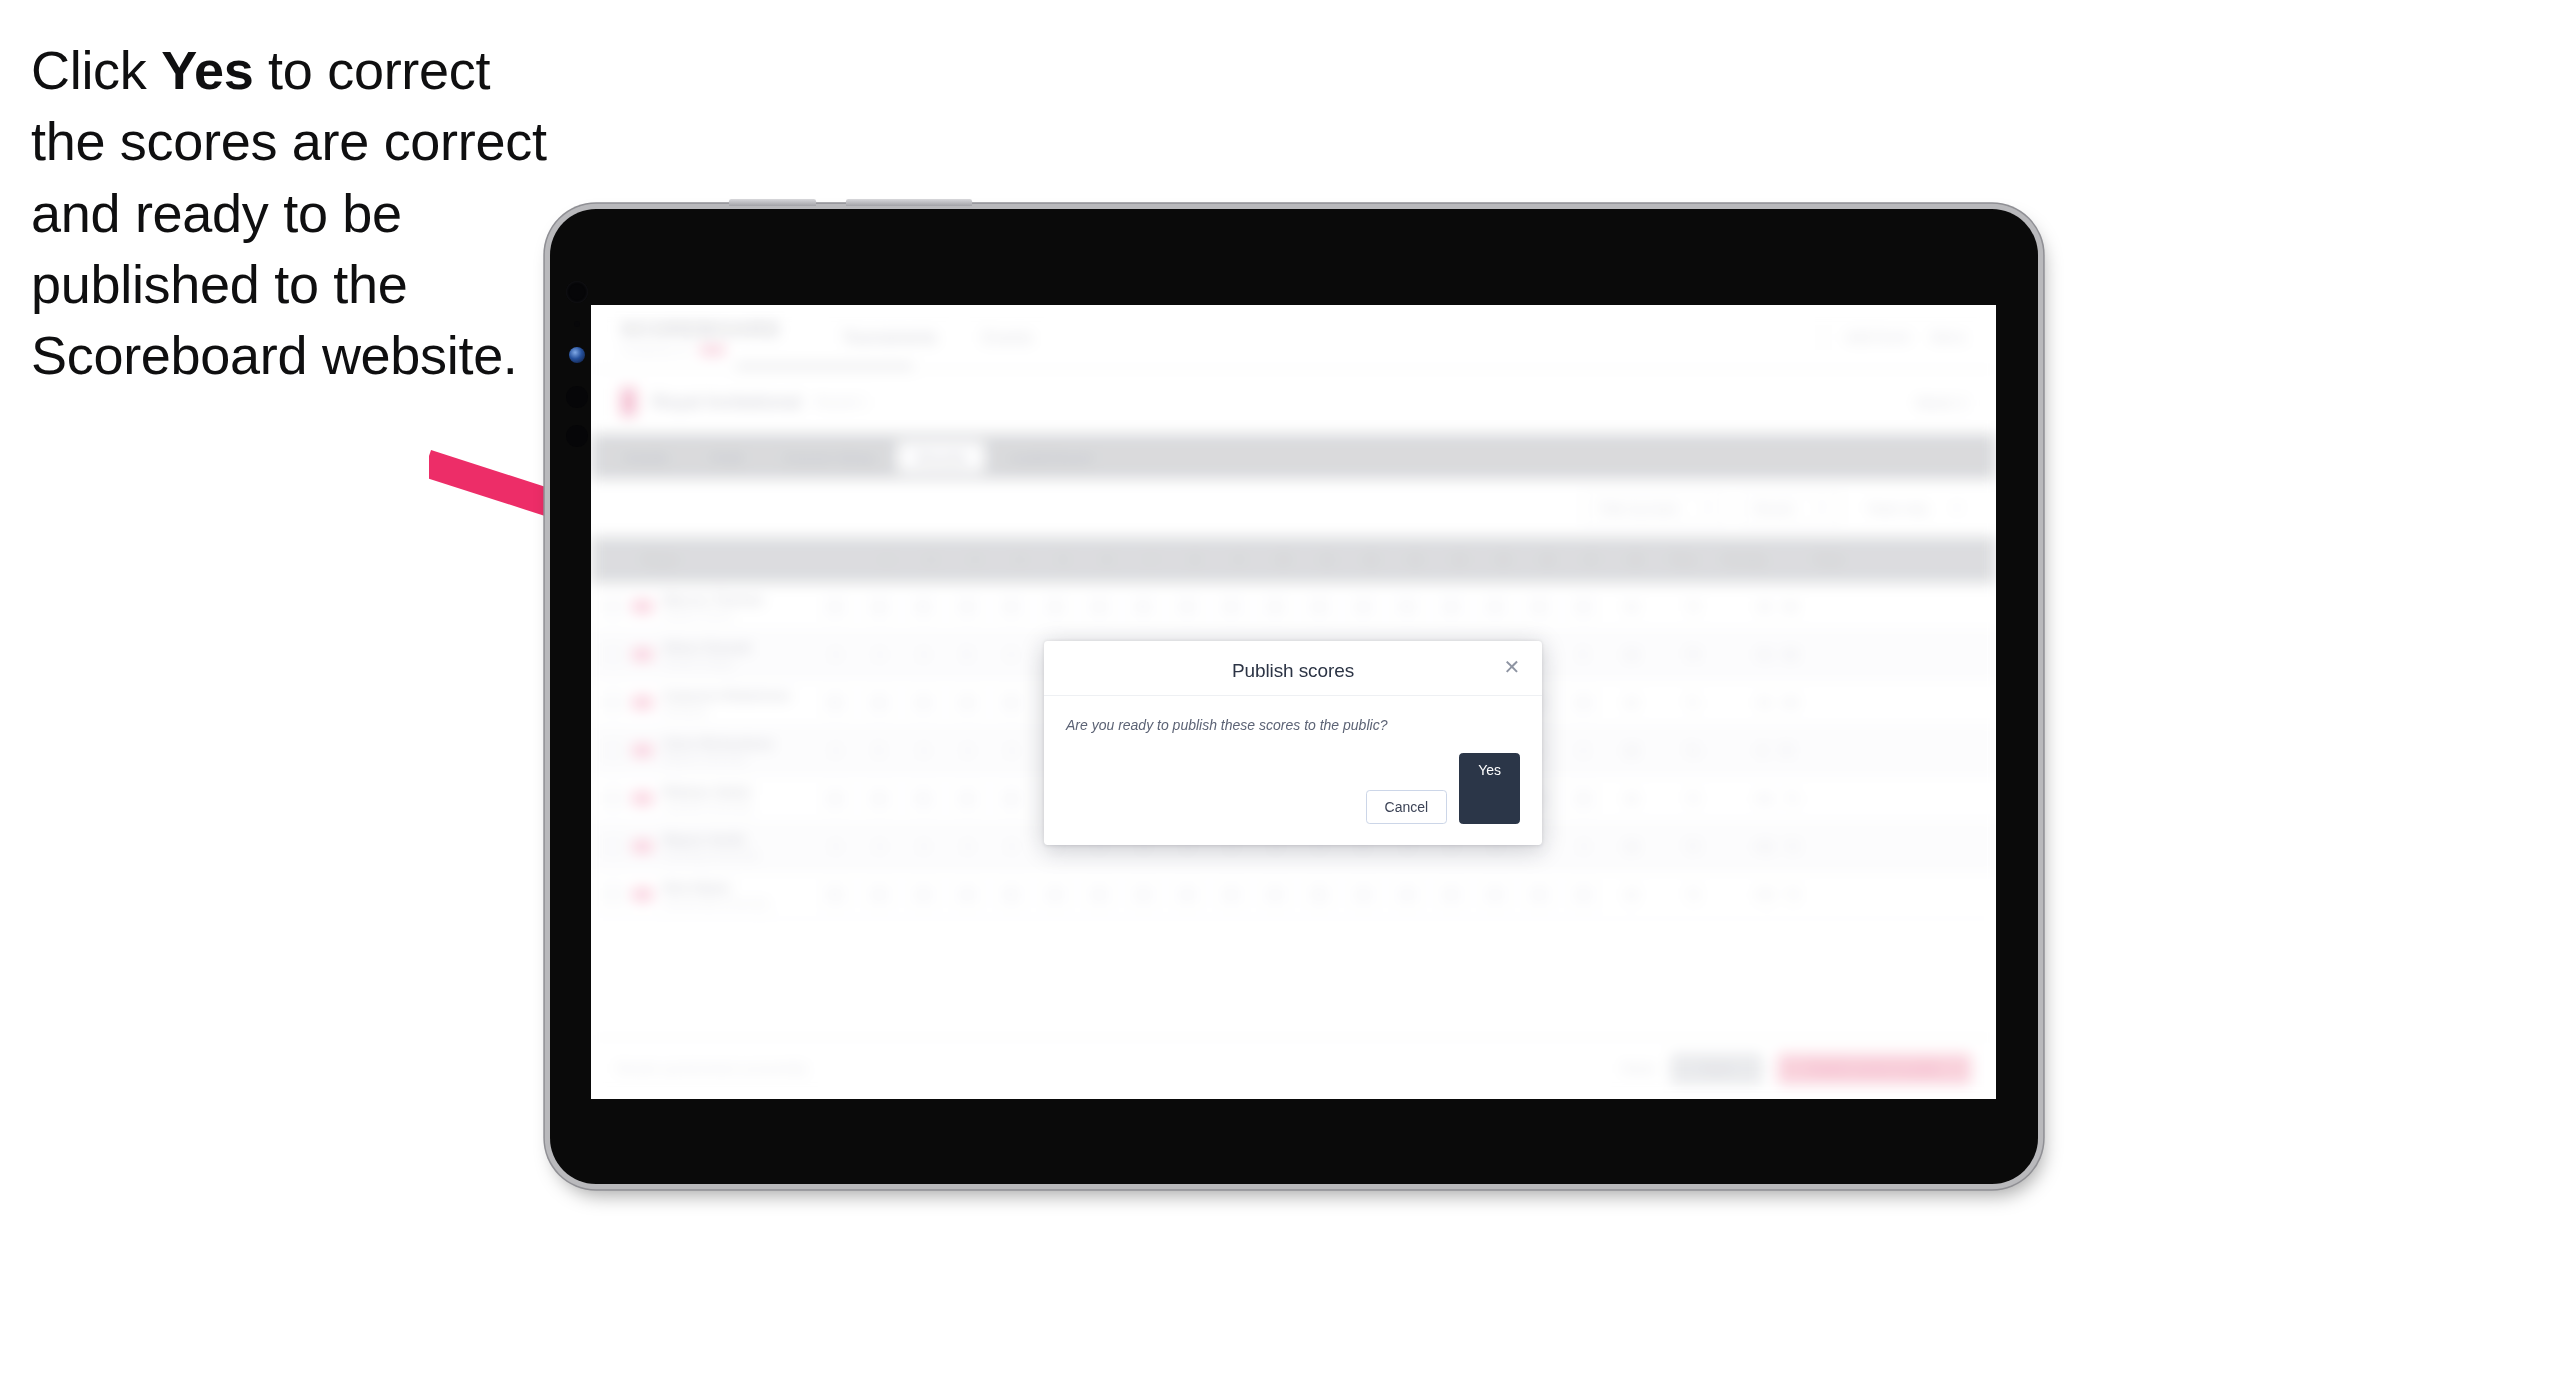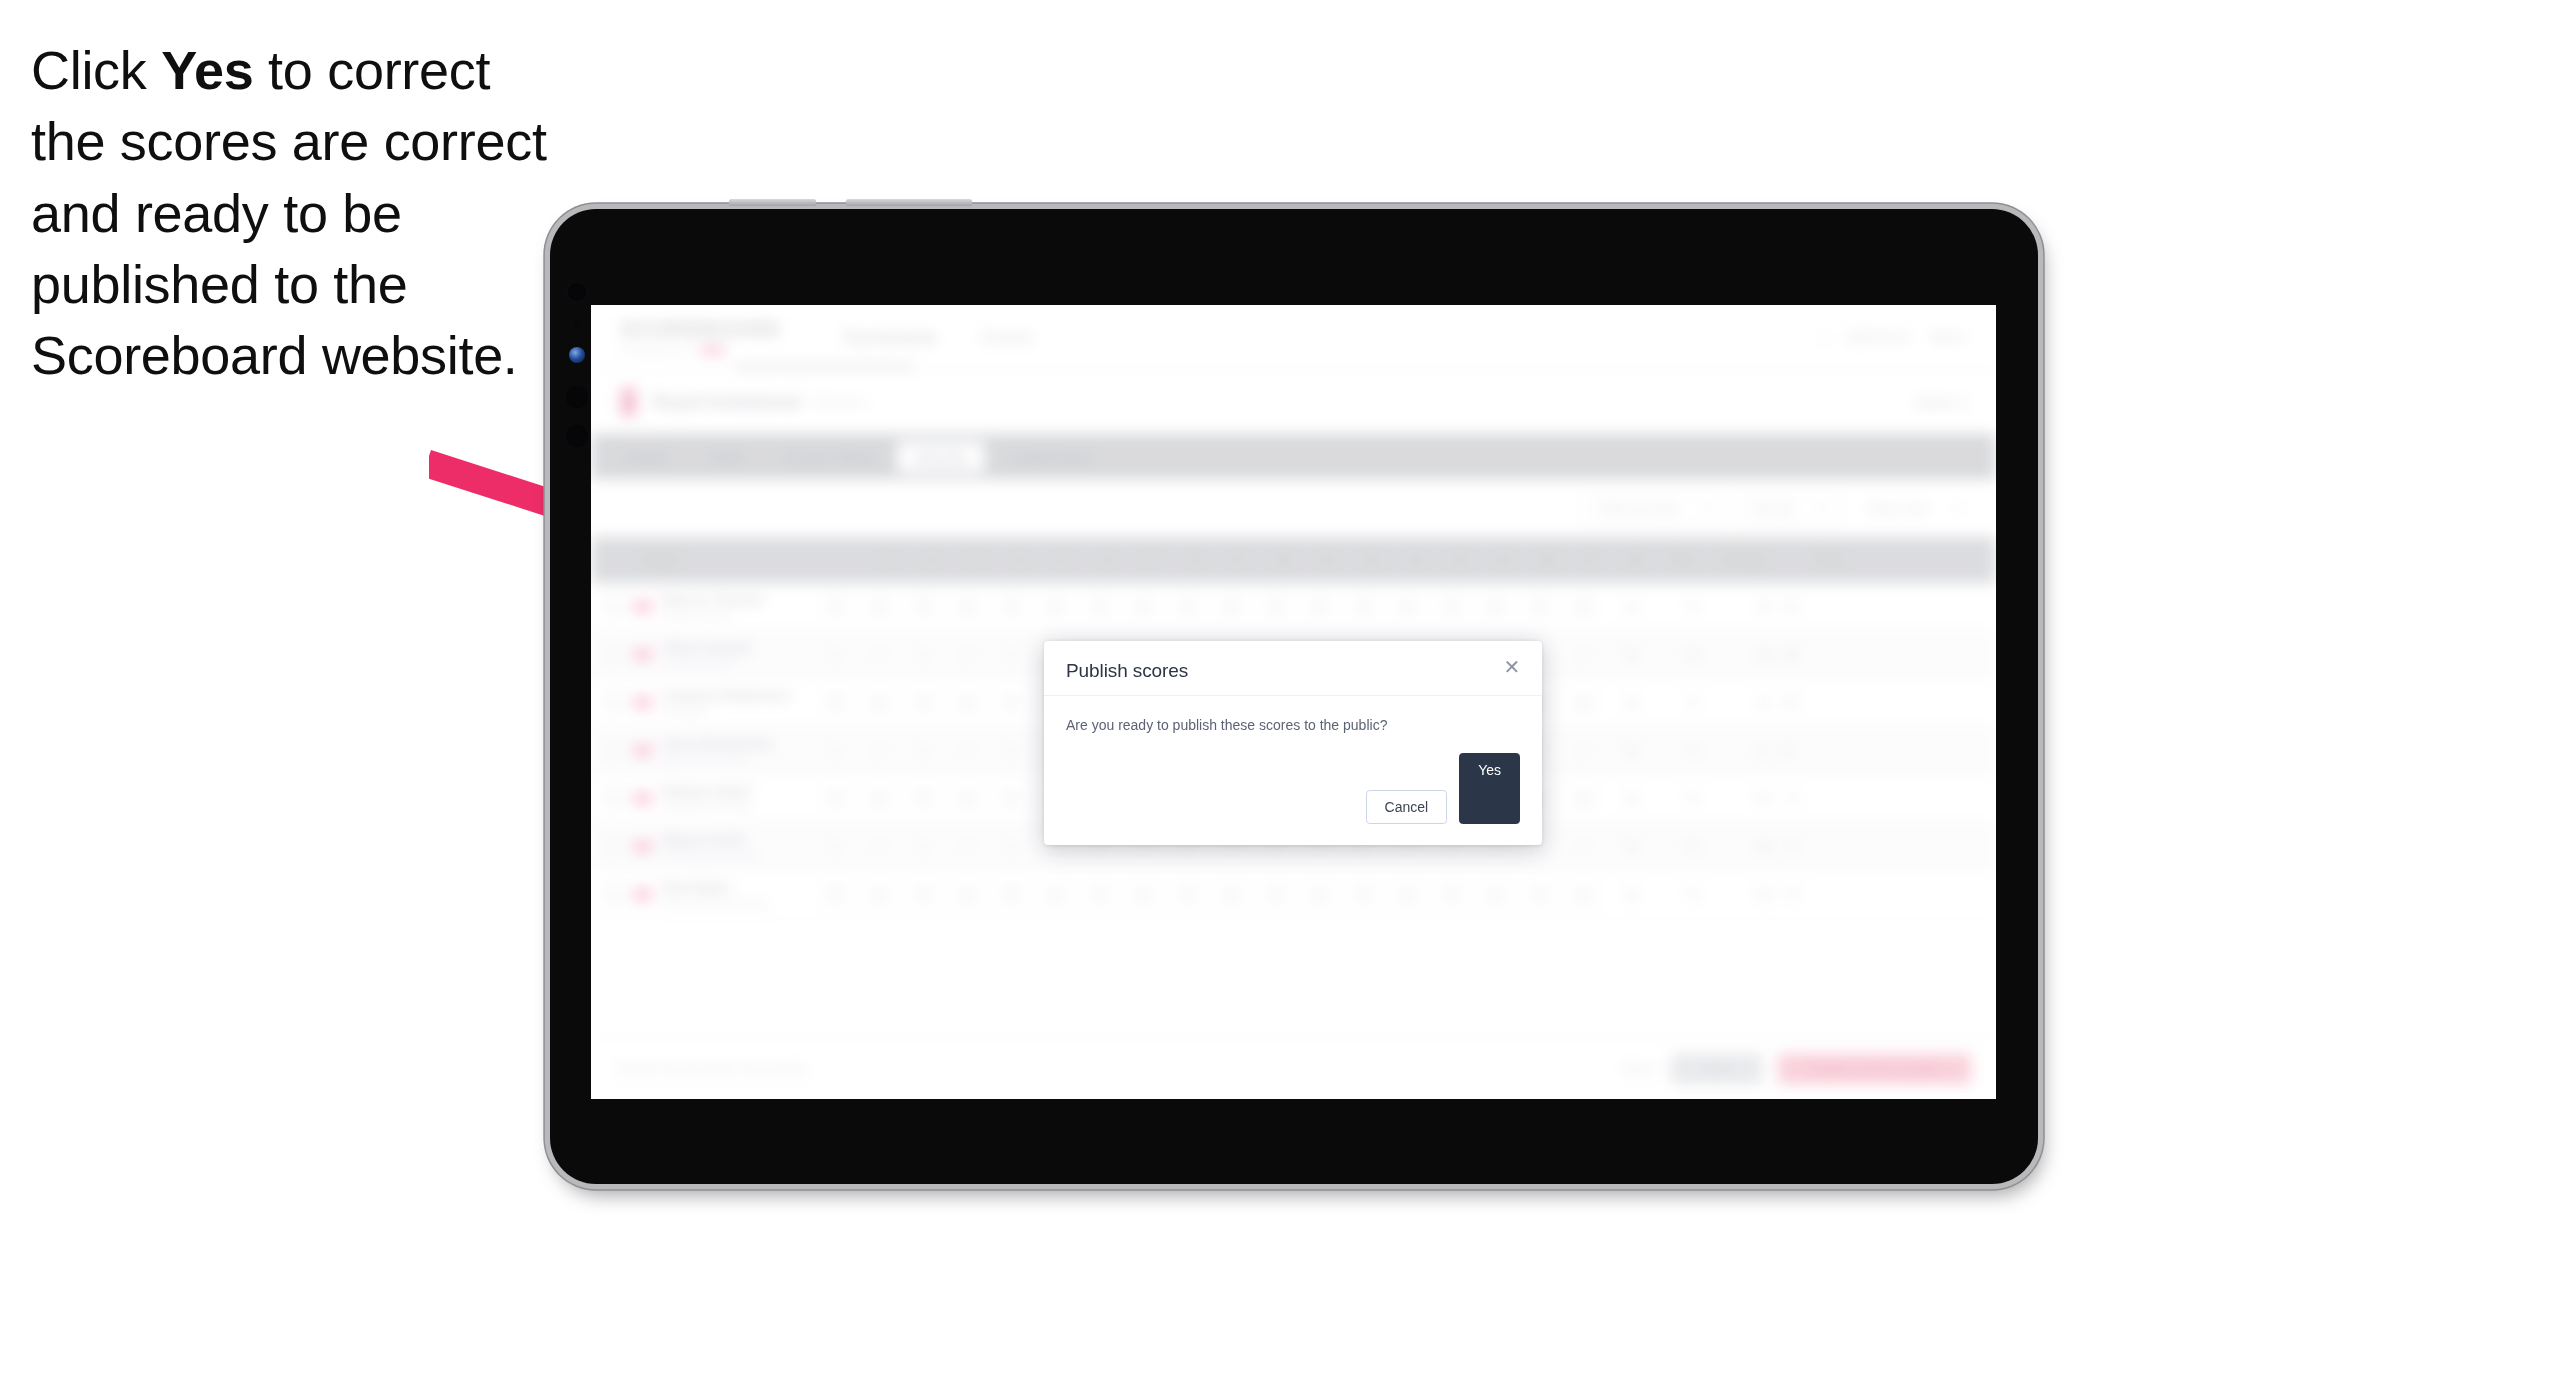--- a/index.html
+++ b/index.html
@@ -184,28 +184,28 @@
     background:#ffffff;
     border-radius:3.7px;
     box-shadow:0 4.4px 25px rgba(22,28,45,.22), 0 0.7px 3.7px rgba(22,28,45,.12);
     box-sizing:border-box;
   }
   #modal-head{
     position:relative;
     padding:19px 22px 13.3px 22px;
     border-bottom:0.7px solid #eef0f3;
   }
-  #modal-title{font-size:19px;color:#2c3445;font-weight:400;letter-spacing:-0.1px;}
+  #modal-title{font-size:19px;color:#2c3445;font-weight:400;letter-spacing:-0.1px;text-align:center;}
   #modal-close{
     position:absolute;right:19px;top:15px;width:22px;height:22px;
     display:flex;align-items:center;justify-content:center;
     font-size:20px;line-height:1;color:#8e94a2;font-weight:300;cursor:pointer;
     font-family:"Liberation Sans", sans-serif;
   }
-  #modal-body{padding:19px 22px 10.4px 22px;}
+  #modal-body{padding:19px 22px 10.4px 22px;font-style:italic;}
   #modal-msg{font-size:14px;color:#5c6375;line-height:1.45;}
   #modal-foot{padding:7.4px 22px 21px 22px;display:flex;justify-content:flex-end;gap:12px;}
   .mbtn{
     font-size:14px;border-radius:3.7px;padding:9px 18px;cursor:pointer;
     font-family:"Liberation Sans", sans-serif;line-height:1;
   }
   #btn-cancel{background:#ffffff;border:0.7px solid #ccd6e8;color:#3c4356;margin-top:37px;}
   #btn-yes{background:#2b3648;border:0.7px solid #2b3648;color:#ffffff;}
 </style>
 </head>

